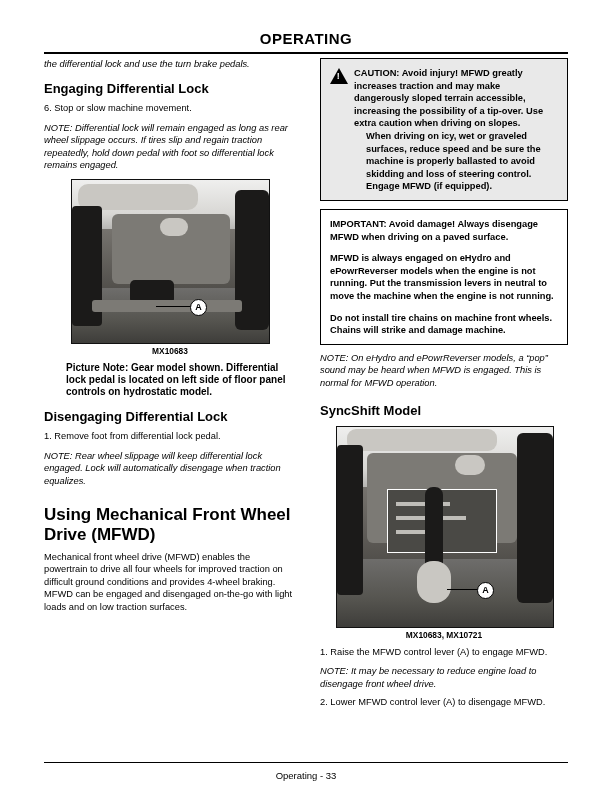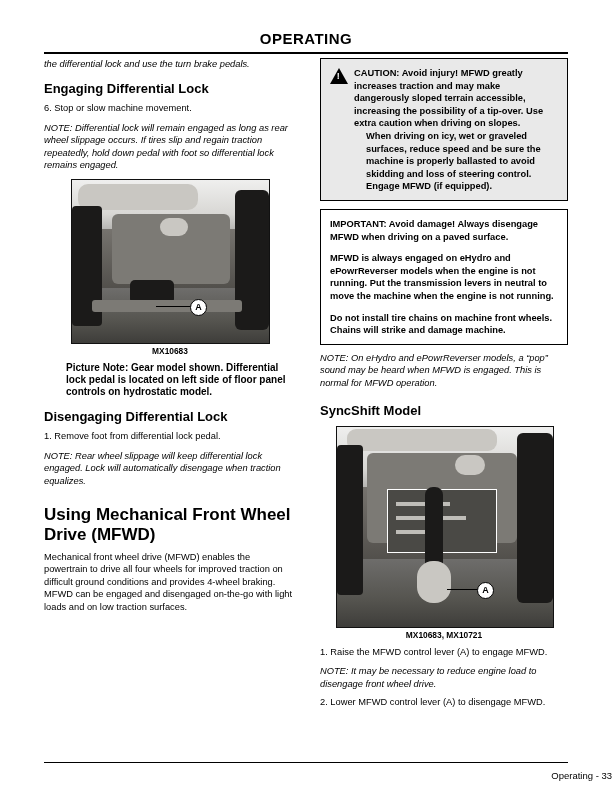--- a/index.html
+++ b/index.html
@@ -45,21 +45,21 @@
     top: 762px;
     width: 524px;
     height: 1px;
     background: #000;
   }
   .footer-text {
     position: absolute;
     top: 770px;
     left: 0;
     width: 612px;
-    text-align: right;
+    text-align: center;
     font-size: 9.5px;
   }
   .col-left {
     position: absolute;
     left: 44px;
     top: 58px;
     width: 252px;
   }
   .col-right {
     position: absolute;

